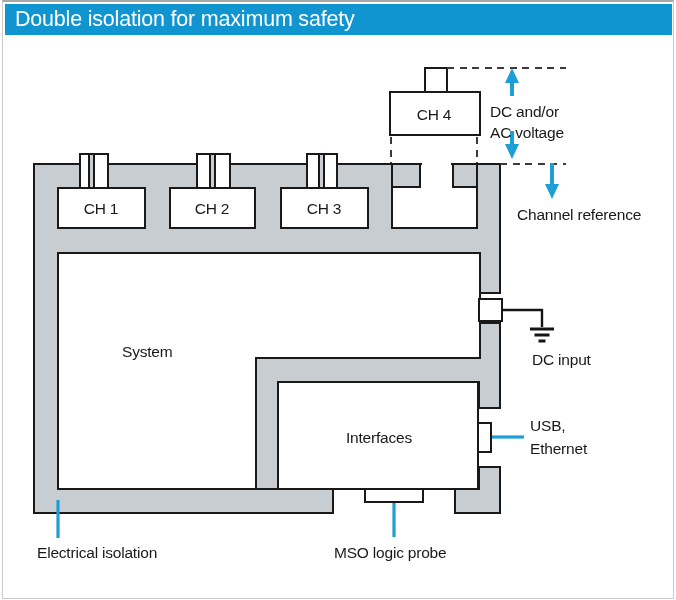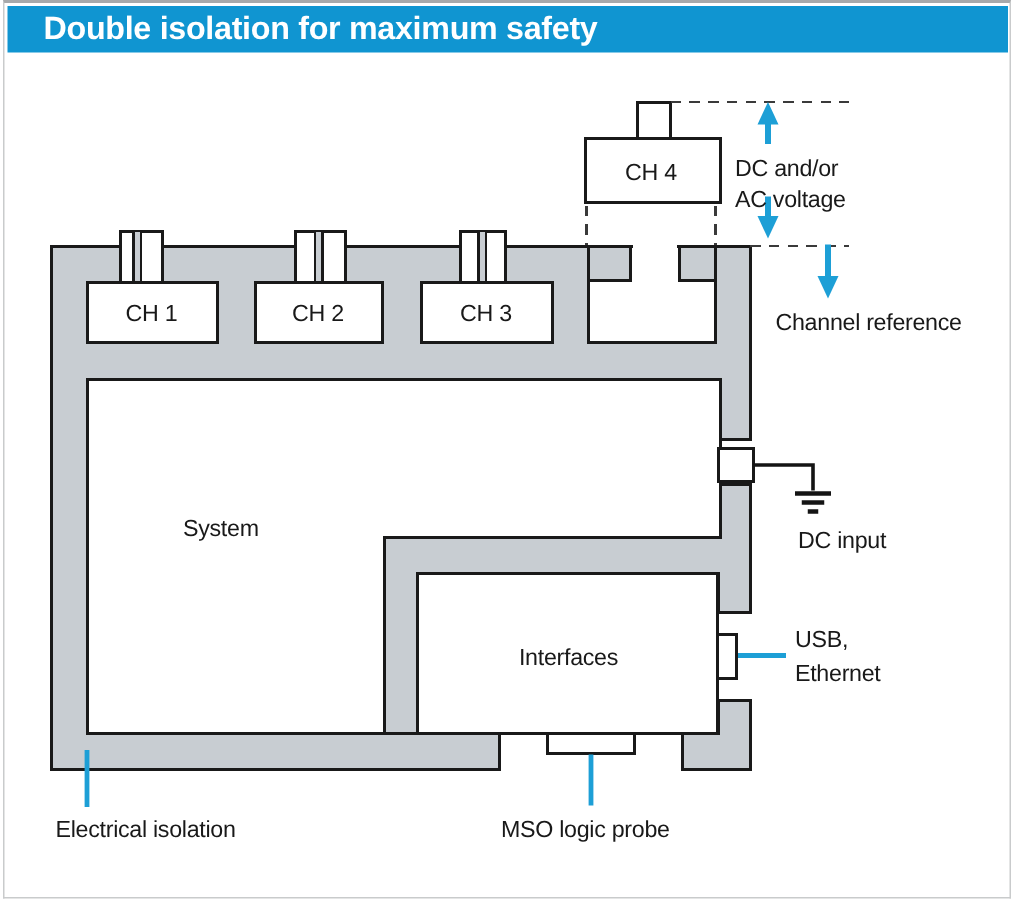--- a/index.html
+++ b/index.html
@@ -1,21 +1,21 @@
 <!DOCTYPE html>
 <html><head>
 <meta charset="utf-8">
 <style>
   html,body{margin:0;padding:0;background:#ffffff;width:676px;height:600px;overflow:hidden;}
   body{position:relative;font-family:"Liberation Sans",sans-serif;-webkit-font-smoothing:antialiased;}
   .card-border{position:absolute;left:2px;top:0;width:670px;height:596px;
     border-top:2px solid #a7a9ab;border-left:1px solid #c9cbcc;border-right:1px solid #c9cbcc;
     border-bottom:1px solid #c9cbcc;pointer-events:none;}
   .title-bar{position:absolute;left:5px;top:4px;width:667px;height:31px;background:#1095d1;}
-  .title-bar .t{color:#ffffff;font-size:21.5px;font-weight:bold;line-height:31px;padding-left:24px;
+  .title-bar .t{color:#ffffff;font-size:21.5px;font-weight:normal;line-height:31px;padding-left:10px;
     letter-spacing:-0.2px;white-space:nowrap;}
   svg{position:absolute;left:0;top:0;}
   .g{fill:#c8cdd2;stroke:#191919;stroke-width:2;shape-rendering:crispEdges;}
   .g15{fill:#c8cdd2;stroke:#191919;stroke-width:1.6;shape-rendering:crispEdges;}
   .w{fill:#ffffff;stroke:#191919;stroke-width:2;shape-rendering:crispEdges;}
   .erase{fill:#ffffff;stroke:none;shape-rendering:crispEdges;}
   .dash{stroke:#3a3a3a;stroke-width:1.7;stroke-dasharray:7 5.5;fill:none;shape-rendering:crispEdges;}
   .wire{stroke:#141414;stroke-width:2.4;fill:none;}
   .gnd{stroke:#141414;stroke-width:3;}
   .cyl{stroke:#1d9fd6;stroke-width:3.2;}

